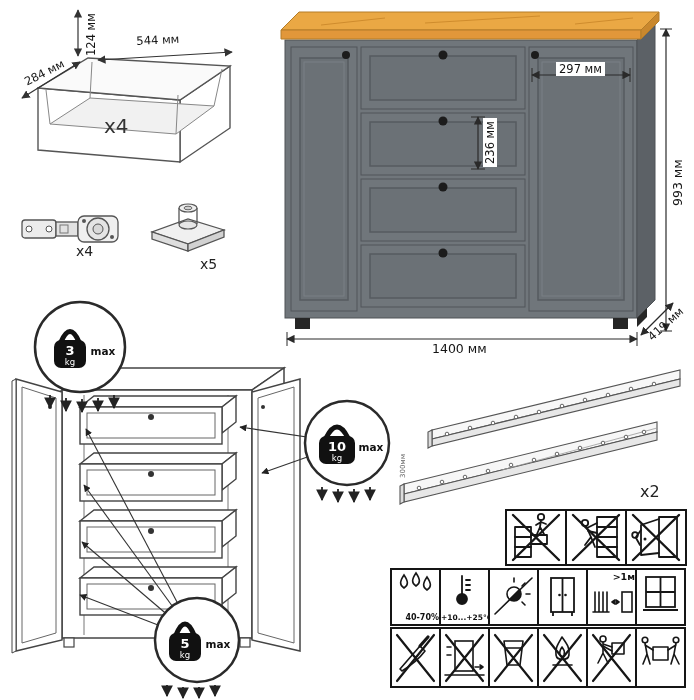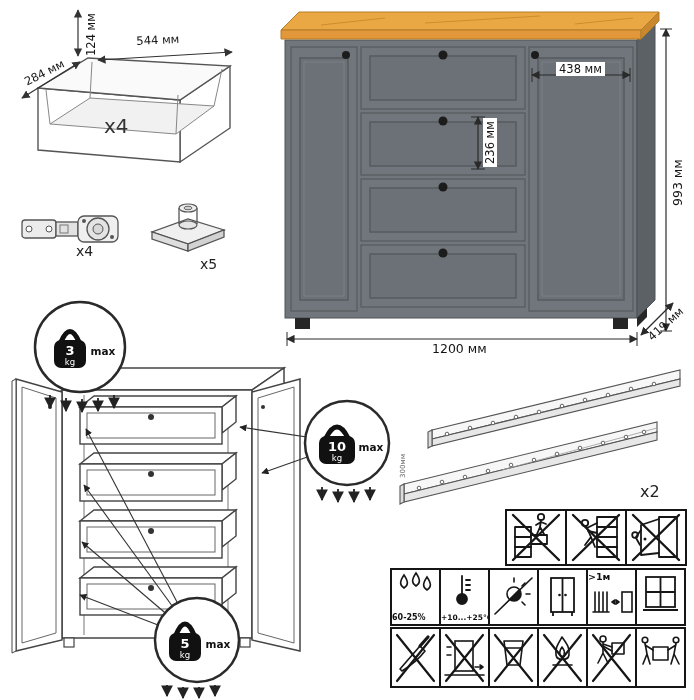--- a/index.html
+++ b/index.html
@@ -10,21 +10,21 @@
   .dim.bg{background:#fff;padding:0 3px;}
   .rot{transform-origin:0 0;transform:rotate(-90deg);}
   .count{position:absolute;font-size:14px;color:#222;white-space:nowrap;}
   .bigcount{position:absolute;font-size:20px;color:#333;white-space:nowrap;}
   .picto-row{position:absolute;display:flex;}
   .cell{box-sizing:border-box;border:2px solid #151515;background:#fff;position:relative;margin-left:-2px;}
   .cell:first-child{margin-left:0;}
   .r1 .cell{width:62px;height:57px;}
   .r2 .cell{width:51px;height:58px;}
   .r3 .cell{width:51px;height:61px;}
-  .ptext{position:absolute;bottom:2px;left:0;width:100%;text-align:left;
+  .ptext{position:absolute;bottom:2px;left:0;width:100%;text-align:right;
          font-size:8px;font-weight:bold;color:#111;white-space:nowrap;}
   .ptext.top{top:1px;bottom:auto;font-size:9.5px;}
   svg{display:block;}
   .lineart path,.lineart rect,.lineart line,.lineart circle,.lineart ellipse{vector-effect:none;}
 </style>
 </head>
 <body>
 
 <div class="canvas">
 
@@ -135,24 +135,24 @@
       <line x1="203" y1="112" x2="203" y2="164" stroke="#2a2a2a" stroke-width="1.2" marker-start="url(#ad)" marker-end="url(#ad)"></line>
       <path d="M196 112 H210 M196 164 H210" stroke="#2a2a2a" stroke-width="1"></path>
       <line x1="391" y1="24" x2="391" y2="326" stroke="#2a2a2a" stroke-width="1.2" marker-start="url(#ad)" marker-end="url(#ad)"></line>
       <path d="M385 24 H397 M385 326 H397" stroke="#2a2a2a" stroke-width="1"></path>
       <line x1="12" y1="334" x2="362" y2="334" stroke="#2a2a2a" stroke-width="1.2" marker-start="url(#ad)" marker-end="url(#ad)"></line>
       <path d="M12 327 V341 M362 327 V341" stroke="#2a2a2a" stroke-width="1"></path>
       <line x1="366" y1="330" x2="398" y2="298" stroke="#2a2a2a" stroke-width="1.2" marker-start="url(#ad)" marker-end="url(#ad)"></line>
     </svg>
   </div>
 
-  <div class="dim bg" style="left:556px;top:62px;">438 мм</div>
+  <div class="dim bg" style="left:556px;top:62px;">297 мм</div>
   <div class="dim bg rot" style="left:483px;top:167px;">236 мм</div>
   <div class="dim rot" style="left:671px;top:206px;font-size:12.5px;">993 мм</div>
-  <div class="dim" style="left:432px;top:342px;font-size:12.5px;">1200 мм</div>
+  <div class="dim" style="left:432px;top:342px;font-size:12.5px;">1400 мм</div>
   <div class="dim" style="left:645px;top:333px;transform-origin:0 0;transform:rotate(-42deg);">419 мм</div>
 
   <div class="abs" style="left:0;top:295px;">
     <svg width="400" height="405" viewBox="0 0 400 405" class="lineart">
       <defs>
         <marker id="ao" viewBox="0 0 10 10" refX="9" refY="5" markerWidth="6.5" markerHeight="6.5" orient="auto-start-reverse">
           <path d="M0 0 L10 5 L0 10 Z" fill="#222"></path>
         </marker>
       </defs>
 
@@ -323,21 +323,21 @@
     </div>
   </div>
 
   <div class="picto-row r2" style="left:390px;top:568px;">
     <div class="cell">
       <svg width="47" height="38" viewBox="0 0 47 38" fill="none" stroke="#161616" stroke-width="1.6">
         <path d="M12 5 C16 11 17 15 12 18 C7 15 8 11 12 5 Z"></path>
         <path d="M24 3 C28 9 29 13 24 16 C19 13 20 9 24 3 Z"></path>
         <path d="M35 7 C39 13 40 17 35 20 C30 17 31 13 35 7 Z"></path>
       </svg>
-      <div class="ptext">60-25%</div>
+      <div class="ptext">40-70%</div>
     </div>
     <div class="cell">
       <svg width="47" height="40" viewBox="0 0 47 40" fill="none" stroke="#161616" stroke-width="1.8" stroke-linecap="round">
         <path d="M21 6 V24"></path>
         <circle cx="21" cy="29" r="5" fill="#161616"></circle>
         <path d="M25 10 h4 M25 15 h4 M25 20 h4"></path>
       </svg>
       <div class="ptext" style="font-size:7.5px;">+10...+25°С</div>
     </div>
     <div class="cell">

